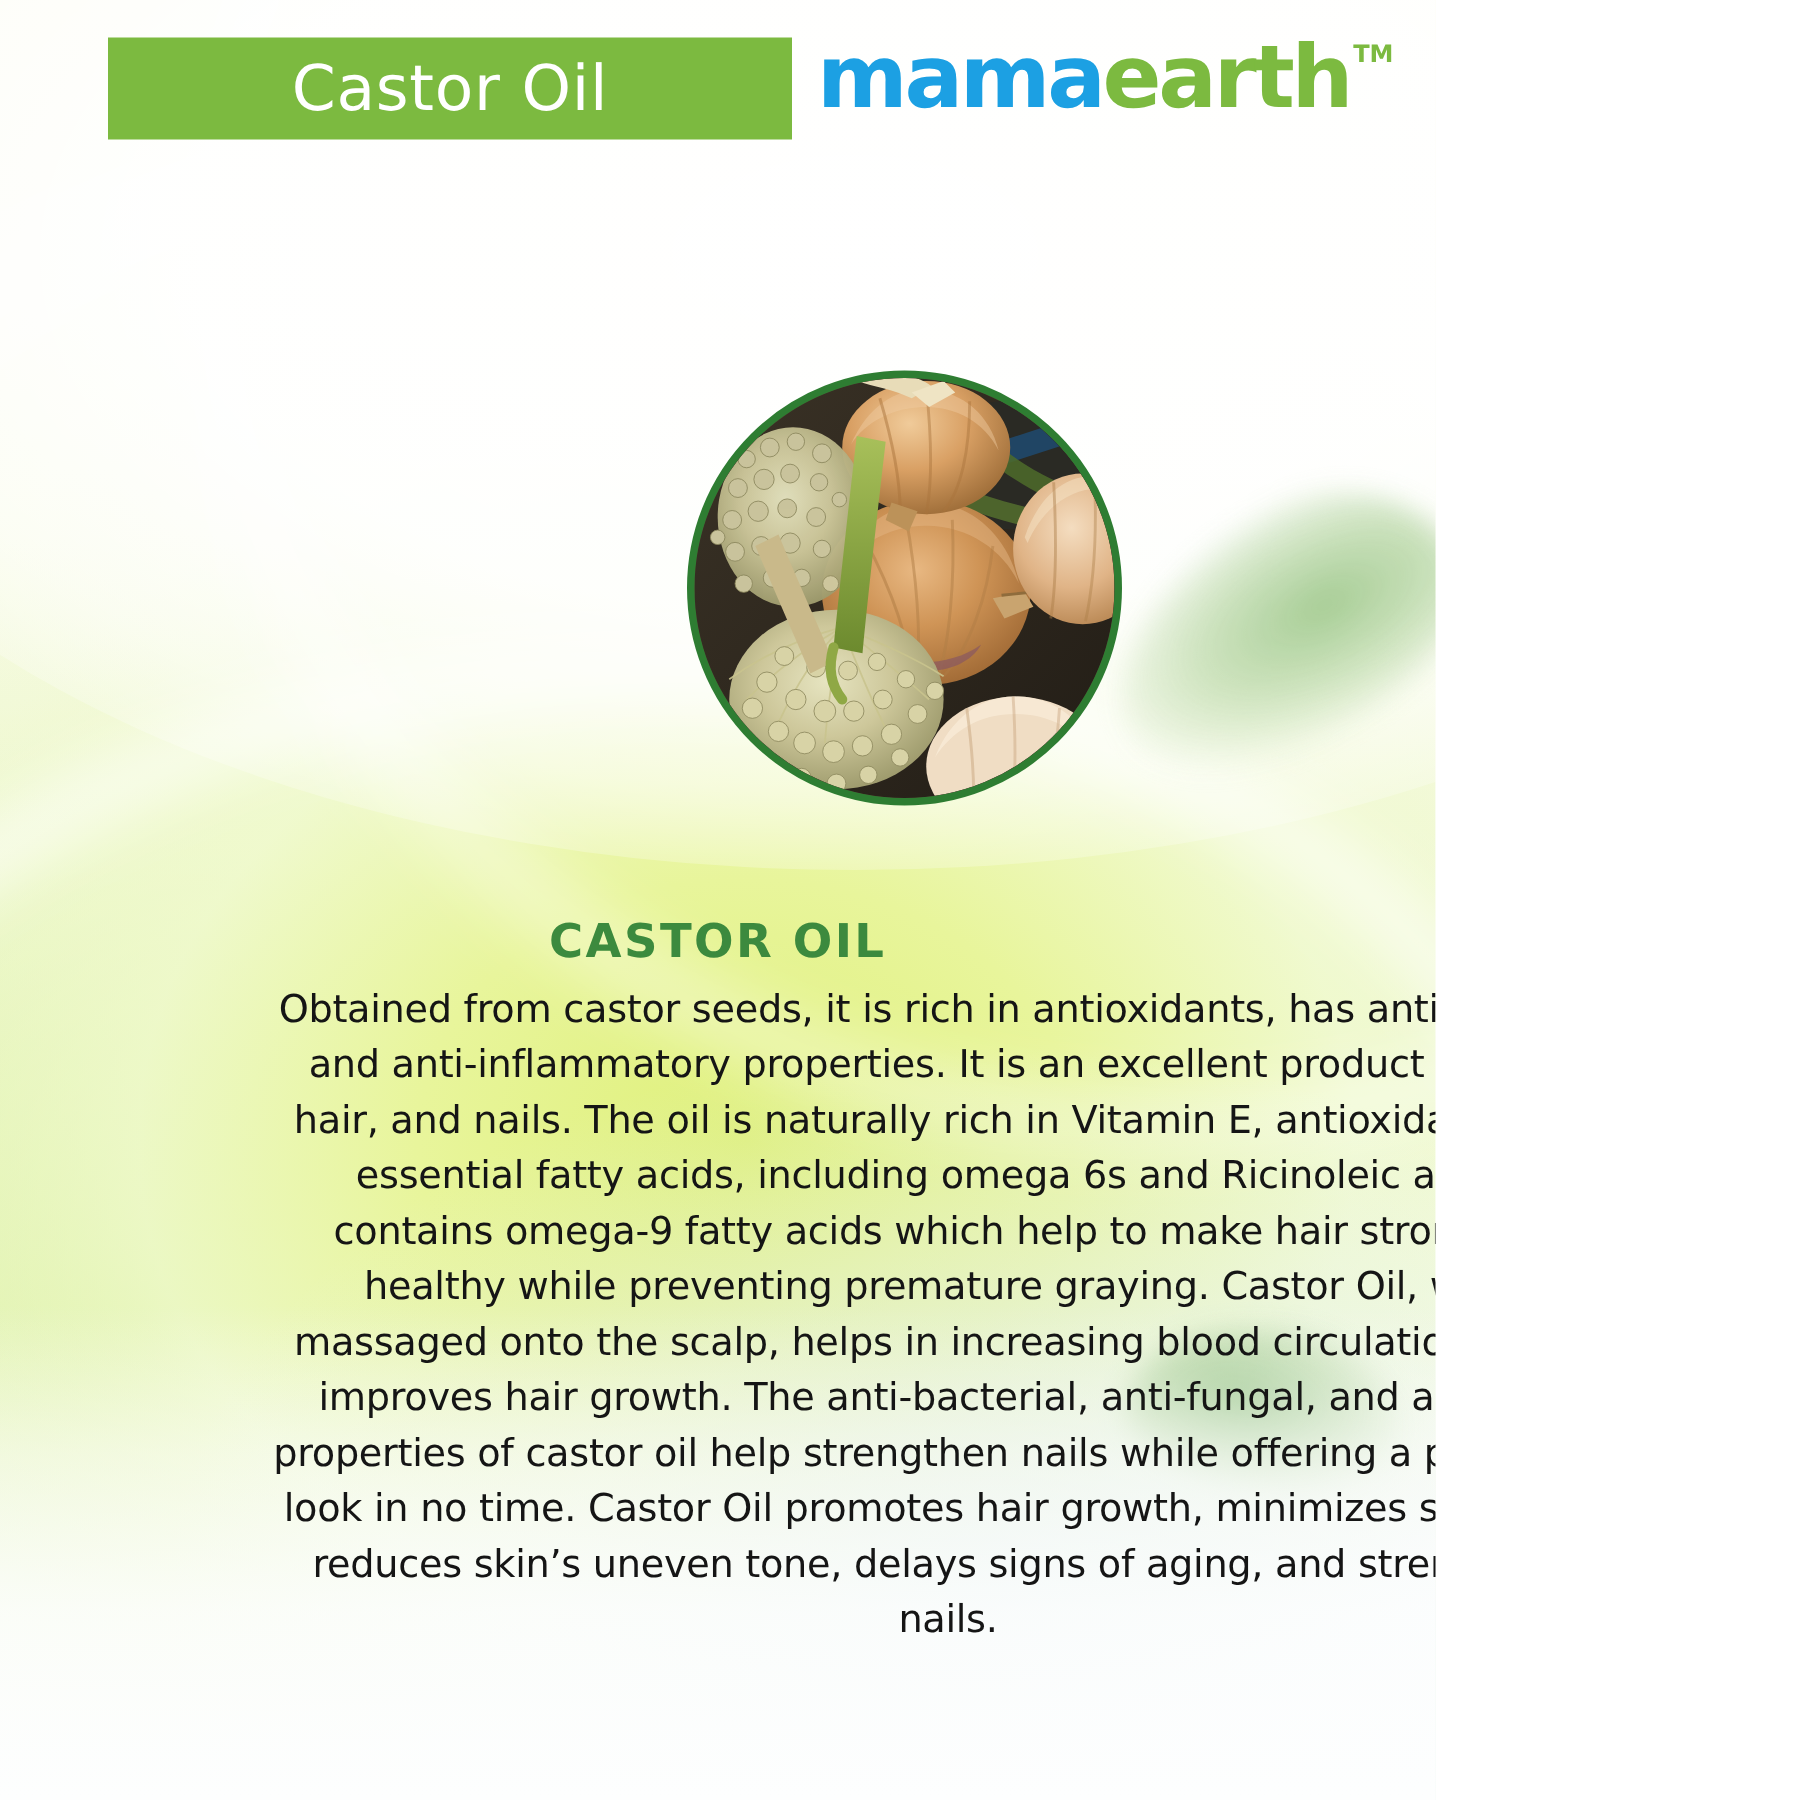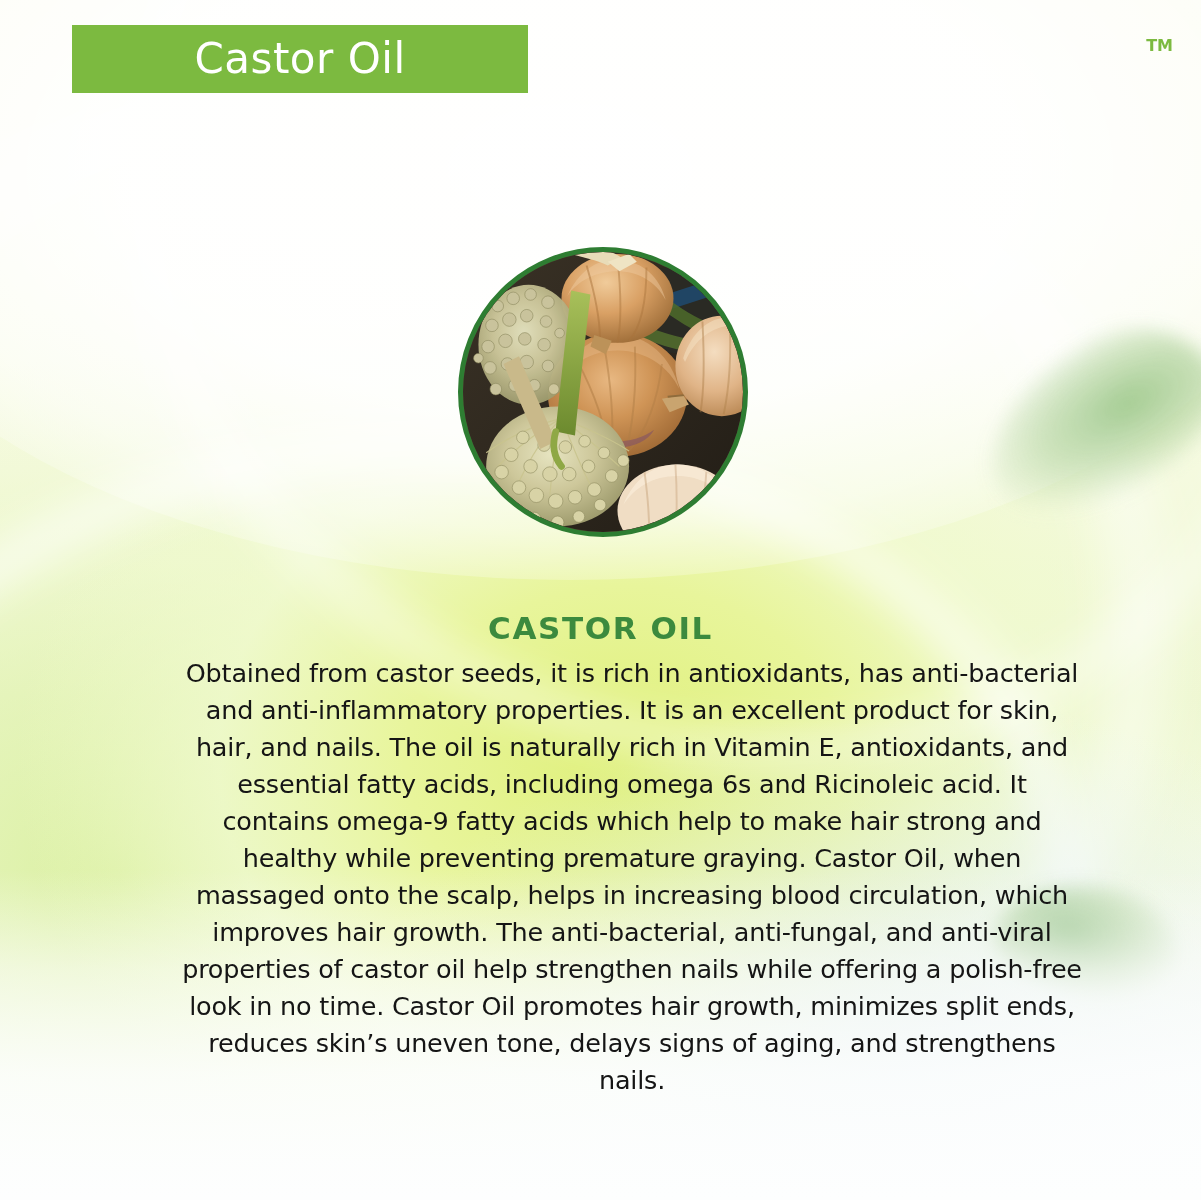--- a/index.html
+++ b/index.html
@@ -2,21 +2,21 @@
 <html><head>
 <meta charset="utf-8">
 <style>
   html, body {
     margin: 0;
     padding: 0;
     background: #ffffff;
   }
   #page {
     position: relative;
-    width: 1201px;
+    width: 957px;
     height: 1200px;
     overflow: hidden;
     background: #fbfdf4;
     font-family: "Liberation Sans", sans-serif;
   }
 
   
   .bg-base {
     position: absolute;
     inset: 0;
@@ -137,21 +137,21 @@
   }
   .brand-word {
     font-size: 58px;
     font-weight: 700;
     letter-spacing: -2.2px;
     font-family: "DejaVu Sans", sans-serif;
   }
   .brand-tm {
     font-size: 16px;
     font-weight: 700;
-    margin-top: 16px;
+    margin-top: 6px;
     margin-left: 2px;
     font-family: "DejaVu Sans", sans-serif;
   }
 
   
   .circle-frame {
     position: absolute;
     left: 458px;
     top: 247px;
     width: 290px;
@@ -210,20 +210,22 @@
   <div class="bg-blue-wash"></div>
   <div class="leaf leaf-top-right"></div>
   <div class="leaf leaf-bottom-right"></div>
   <div class="bg-bottom-fade"></div>
 
   <div class="title-banner" style="background: rgb(124, 186, 64);">
     <span class="title-banner-text">Castor Oil</span>
   </div>
 
   <div class="brand-logo">
+    <span class="brand-word" style="color: rgb(28, 160, 227);">mama</span>
+    <span class="brand-word" style="color: rgb(124, 186, 64);">earth</span>
     <span class="brand-tm" style="color: rgb(124, 186, 64);">TM</span>
   </div>
 
   <div class="circle-frame" style="border-color: rgb(46, 125, 50);">
     <div class="circle-photo">
       <svg viewBox="0 0 290 290" preserveAspectRatio="xMidYMid slice" aria-hidden="true">
         <defs>
           <radialGradient id="onionA" cx="45%" cy="38%" r="68%">
             <stop offset="0%" stop-color="#e8b882"></stop>
             <stop offset="45%" stop-color="#cf9456"></stop>

